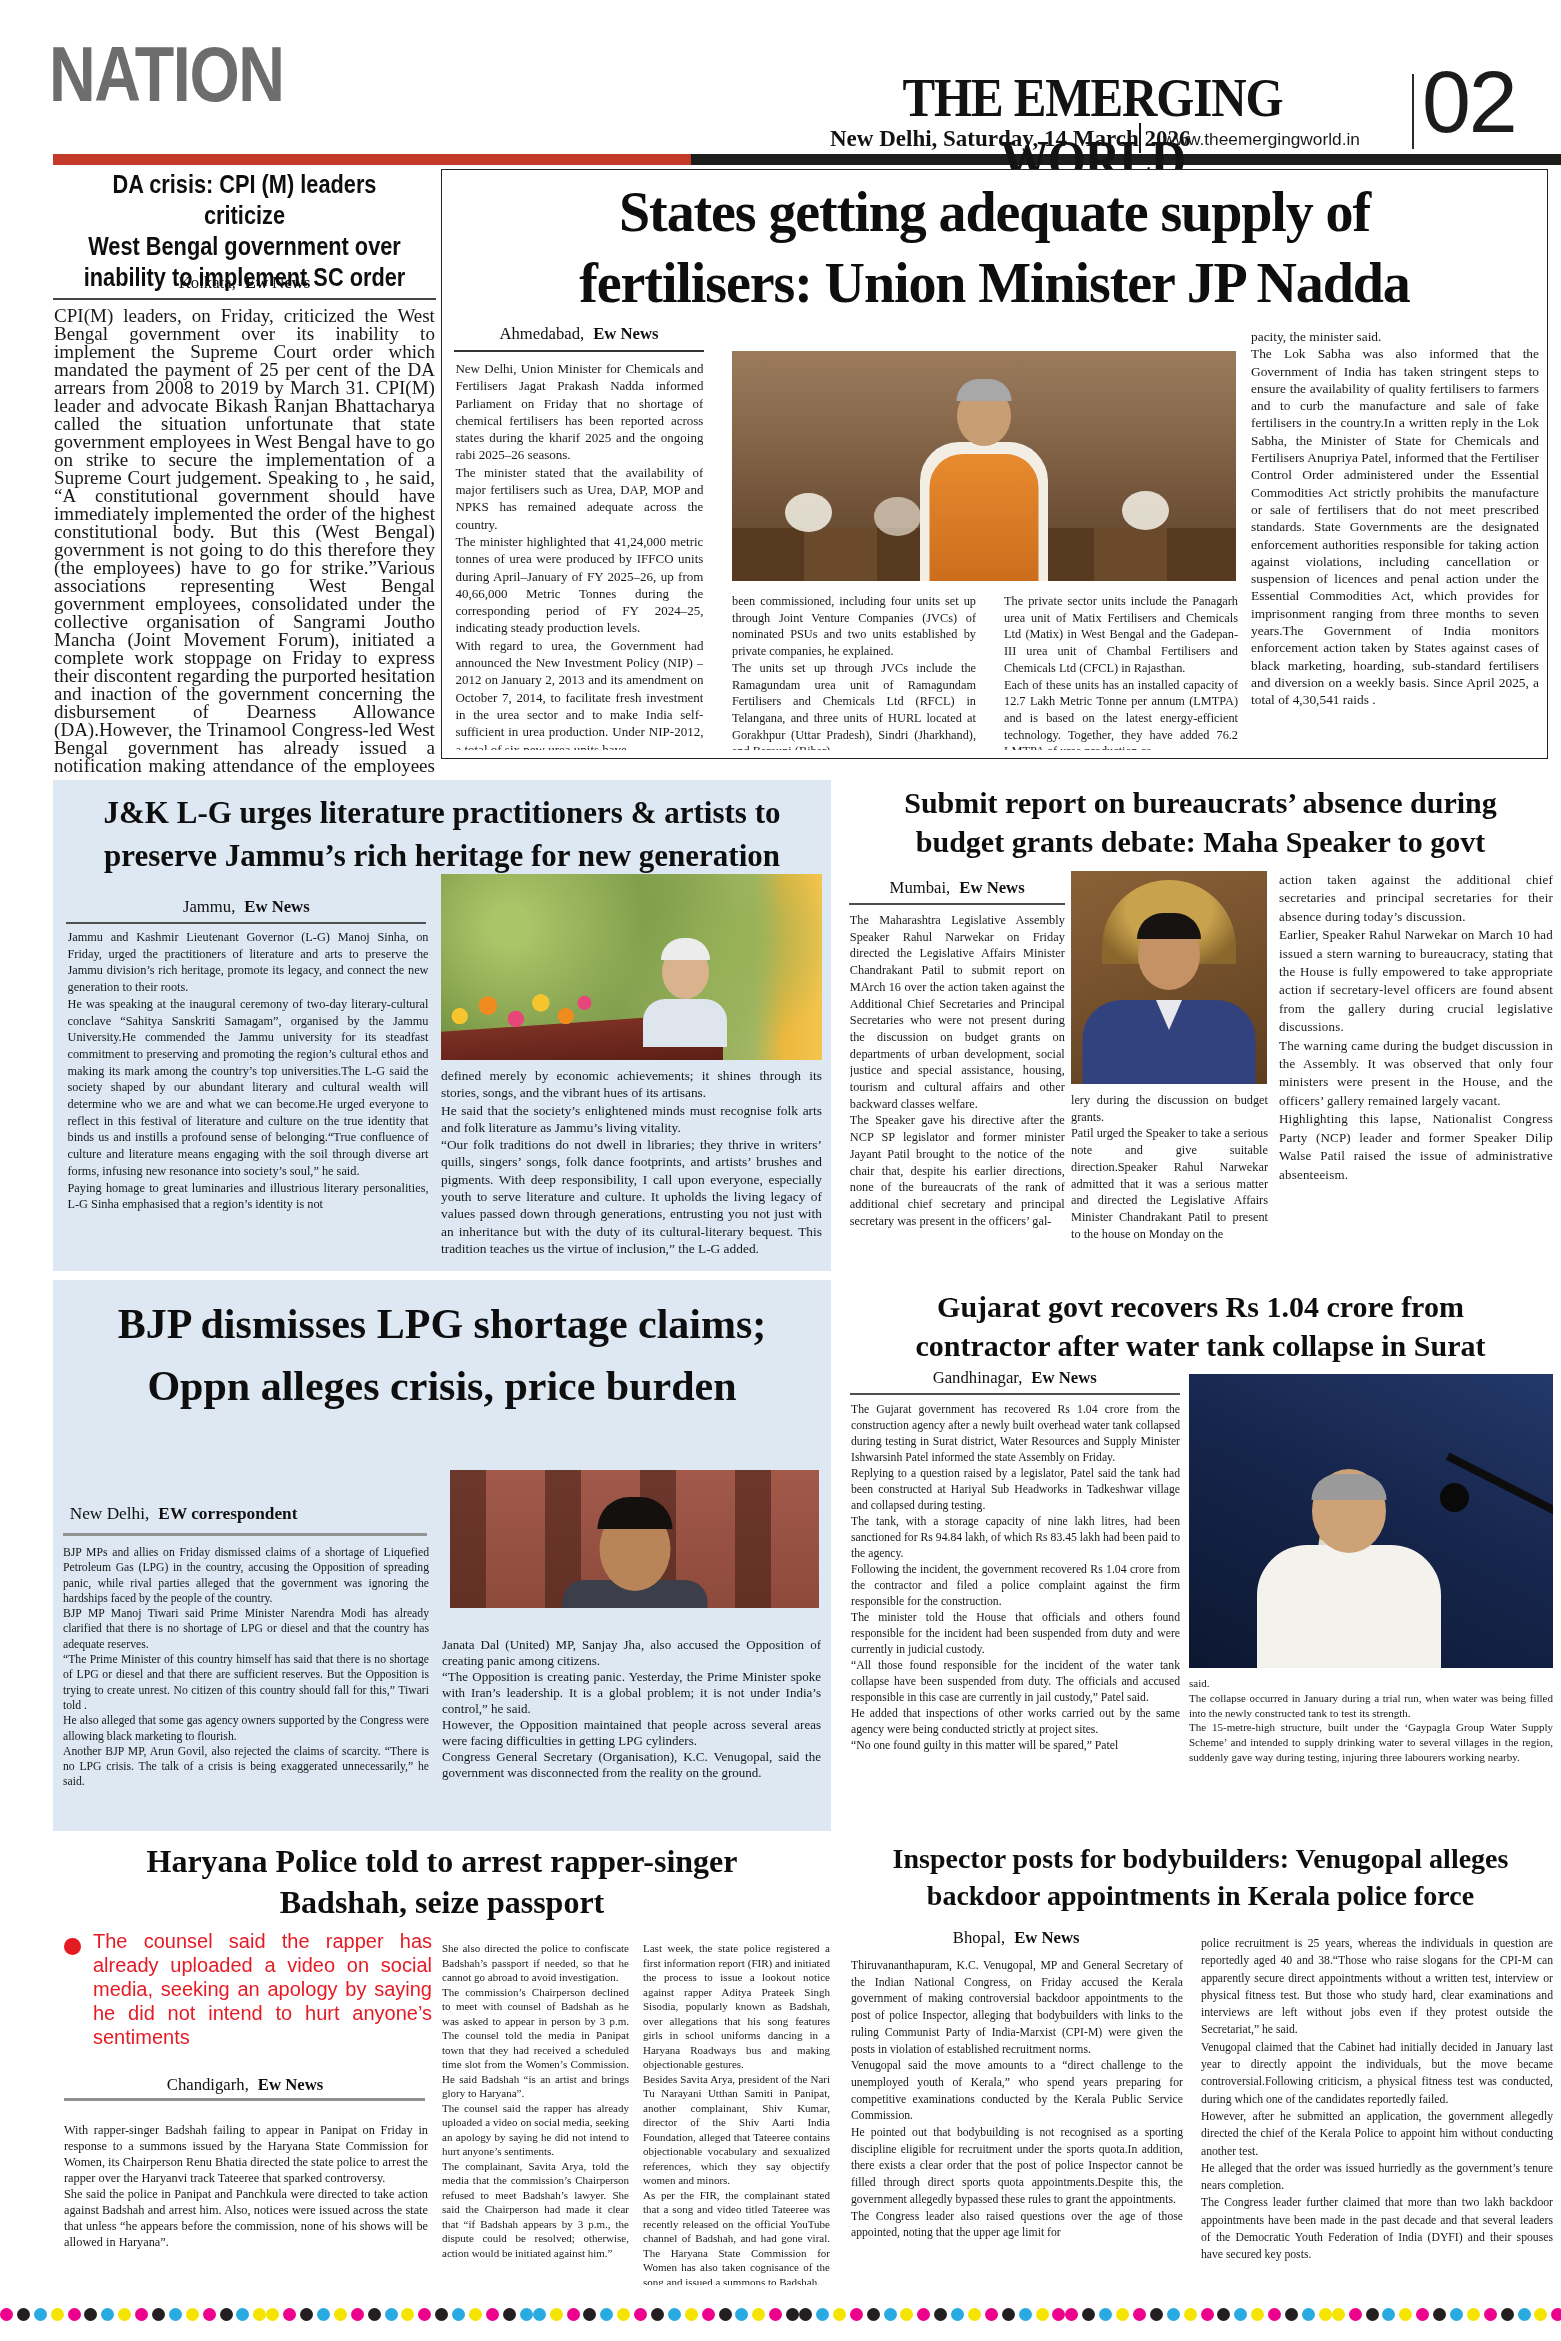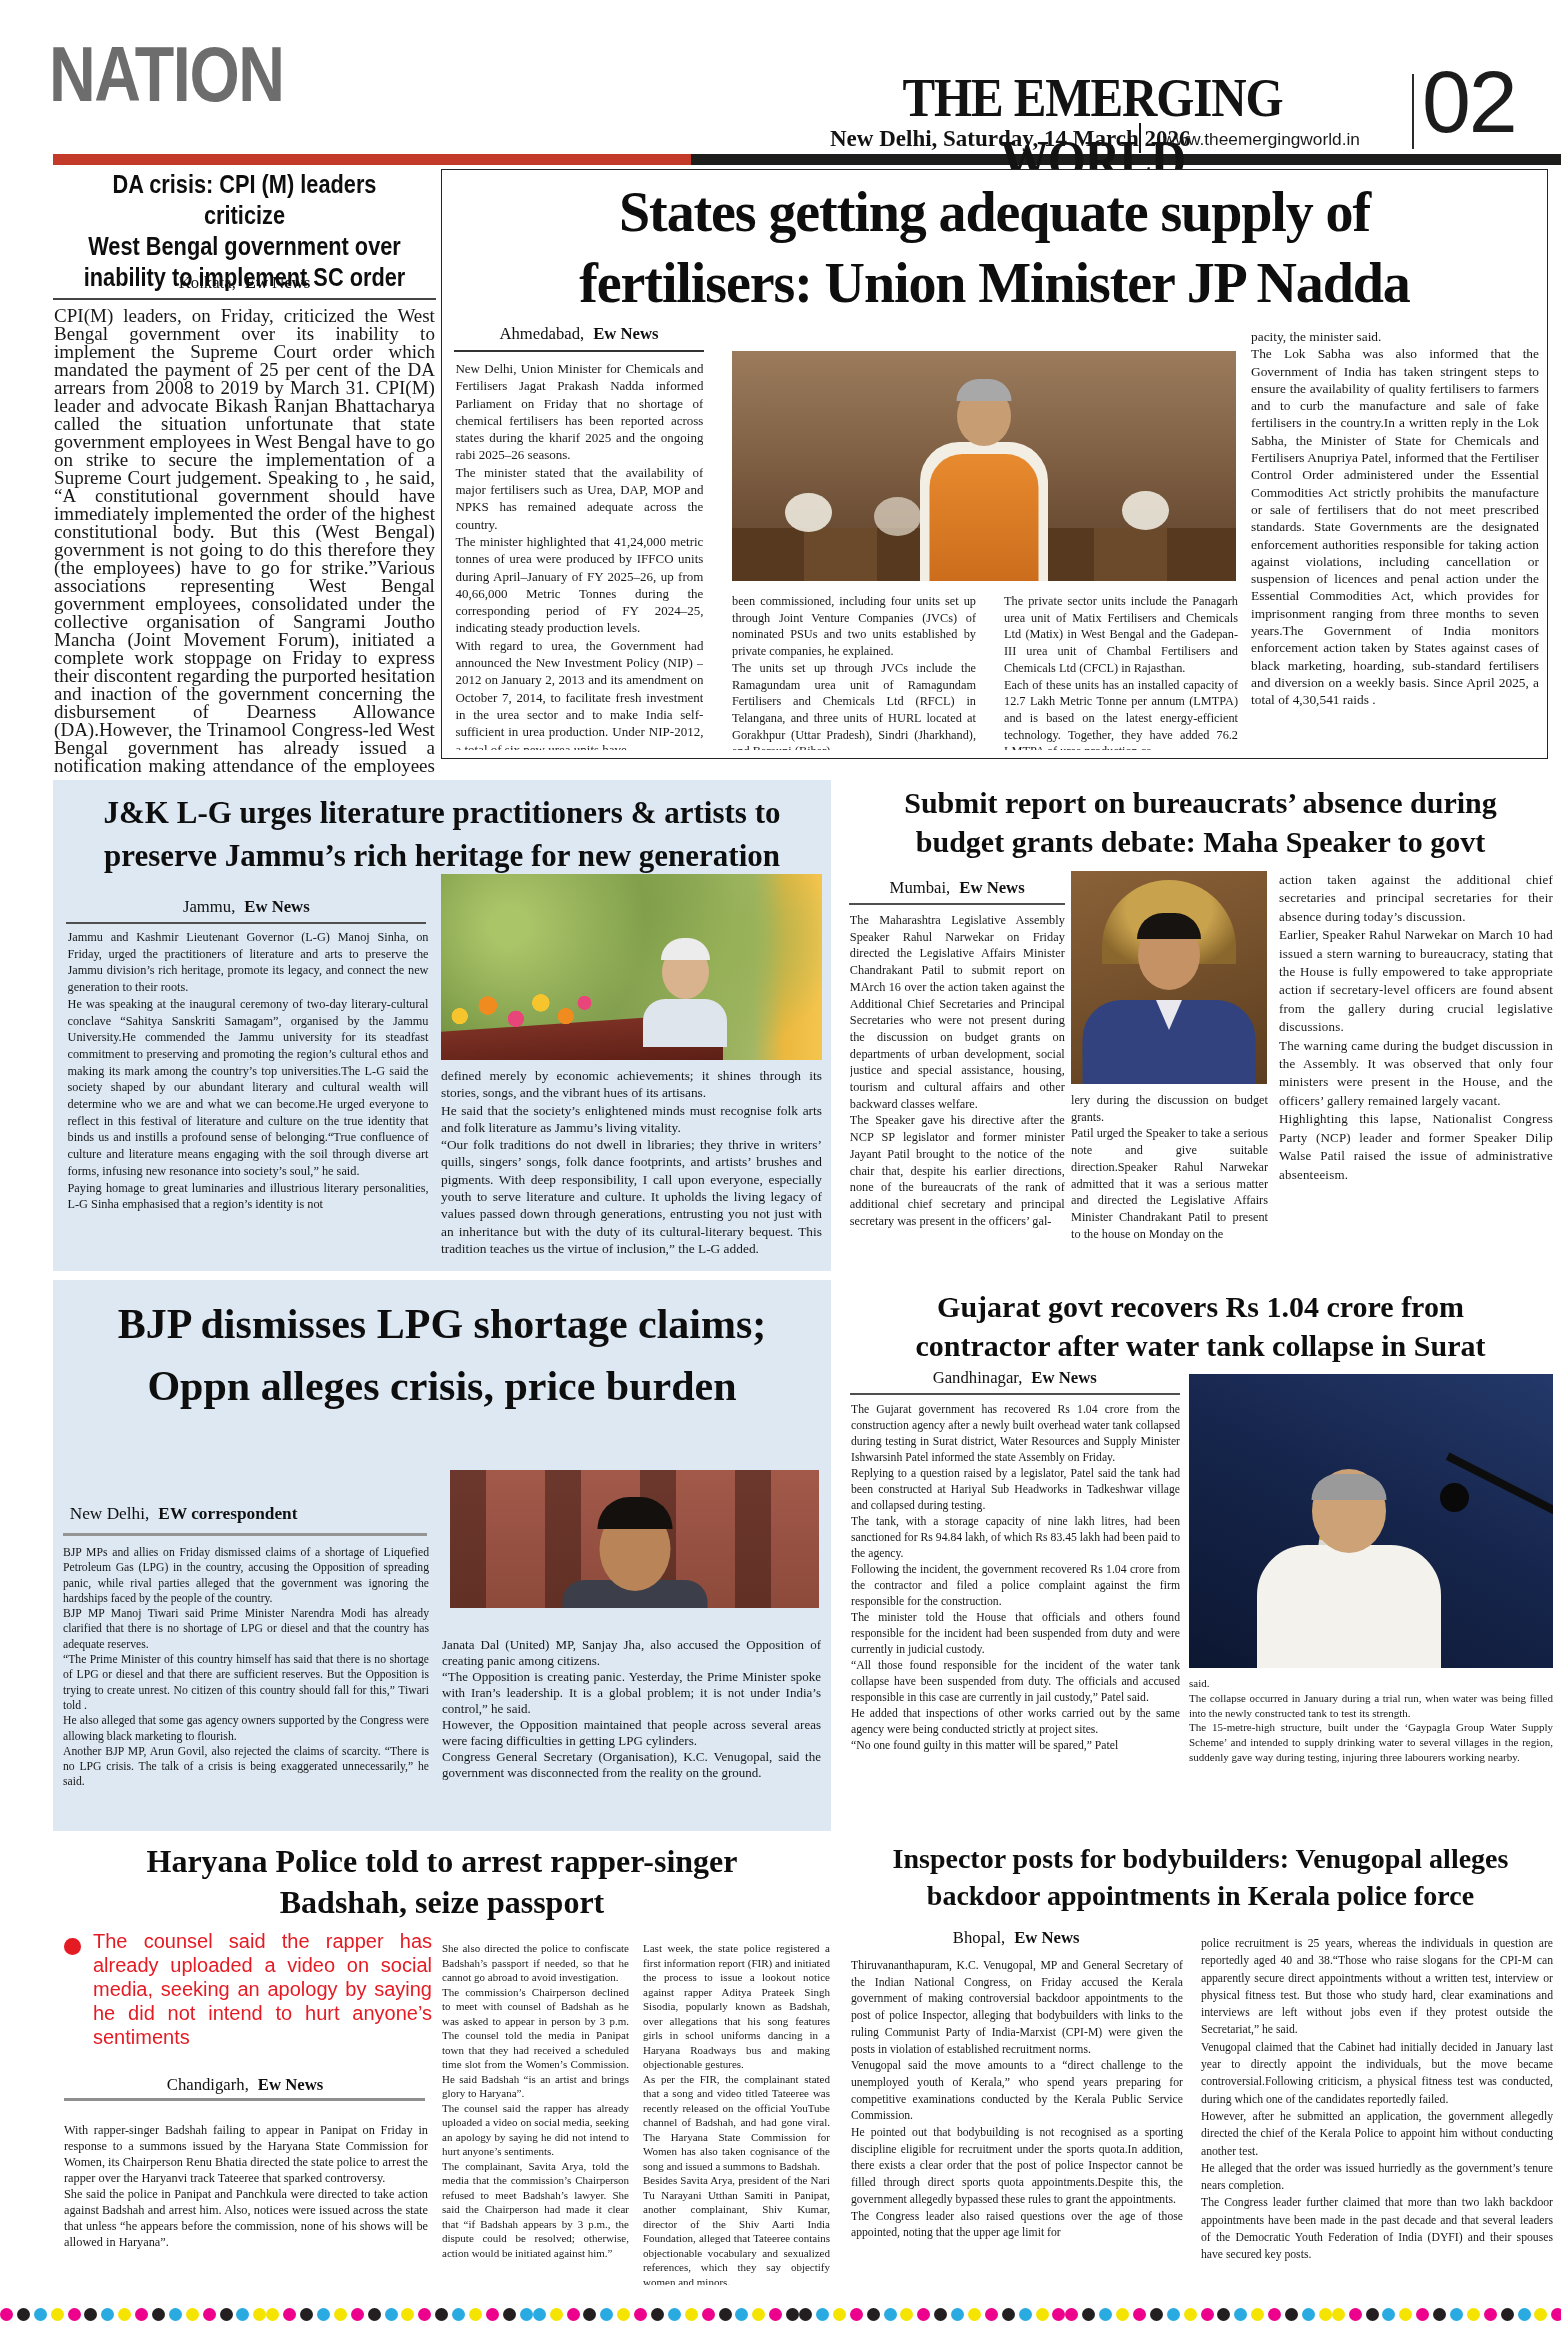--- a/index.html
+++ b/index.html
@@ -358,22 +358,22 @@
         <p>She said the police in Panipat and Panchkula were directed to take action against Badshah and arrest him. Also, notices were issued across the state that unless “he appears before the commission, none of his shows will be allowed in Haryana”.</p>
       </div>
     <div class="body-col" id="bad-c2">
         <p>She also directed the police to confiscate Badshah’s passport if needed, so that he cannot go abroad to avoid investigation.</p>
         <p>The commission’s Chairperson declined to meet with counsel of Badshah as he was asked to appear in person by 3 p.m. The counsel told the media in Panipat town that they had received a scheduled time slot from the Women’s Commission. He said Badshah “is an artist and brings glory to Haryana”.</p>
         <p>The counsel said the rapper has already uploaded a video on social media, seeking an apology by saying he did not intend to hurt anyone’s sentiments.</p>
         <p>The complainant, Savita Arya, told the media that the commission’s Chairperson refused to meet Badshah’s lawyer. She said the Chairperson had made it clear that “if Badshah appears by 3 p.m., the dispute could be resolved; otherwise, action would be initiated against him.”</p>
       </div>
     <div class="body-col" id="bad-c3">
         <p>Last week, the state police registered a first information report (FIR) and initiated the process to issue a lookout notice against rapper Aditya Prateek Singh Sisodia, popularly known as Badshah, over allegations that his song features girls in school uniforms dancing in a Haryana Roadways bus and making objectionable gestures.</p>
+        <p>Besides Savita Arya, president of the Nari Tu Narayani Utthan Samiti in Panipat, another complainant, Shiv Kumar, director of the Shiv Aarti India Foundation, alleged that Tateeree contains objectionable vocabulary and sexualized references, which they say objectify women and minors.</p>
         <p>As per the FIR, the complainant stated that a song and video titled Tateeree was recently released on the official YouTube channel of Badshah, and had gone viral. The Haryana State Commission for Women has also taken cognisance of the song and issued a summons to Badshah.</p>
-        <p>Besides Savita Arya, president of the Nari Tu Narayani Utthan Samiti in Panipat, another complainant, Shiv Kumar, director of the Shiv Aarti India Foundation, alleged that Tateeree contains objectionable vocabulary and sexualized references, which they say objectify women and minors.</p>
       </div>
   </section>
 
   <section class="art" id="art-ker">
     <h2 class="hl">
         <span class="hl-line">Inspector posts for bodybuilders: Venugopal alleges</span>
         <span class="hl-line">backdoor appointments in Kerala police force</span>
       </h2>
     <div class="dateline" id="ker-dl">
       <span>Bhopal,</span><span class="agency">Ew News</span>

